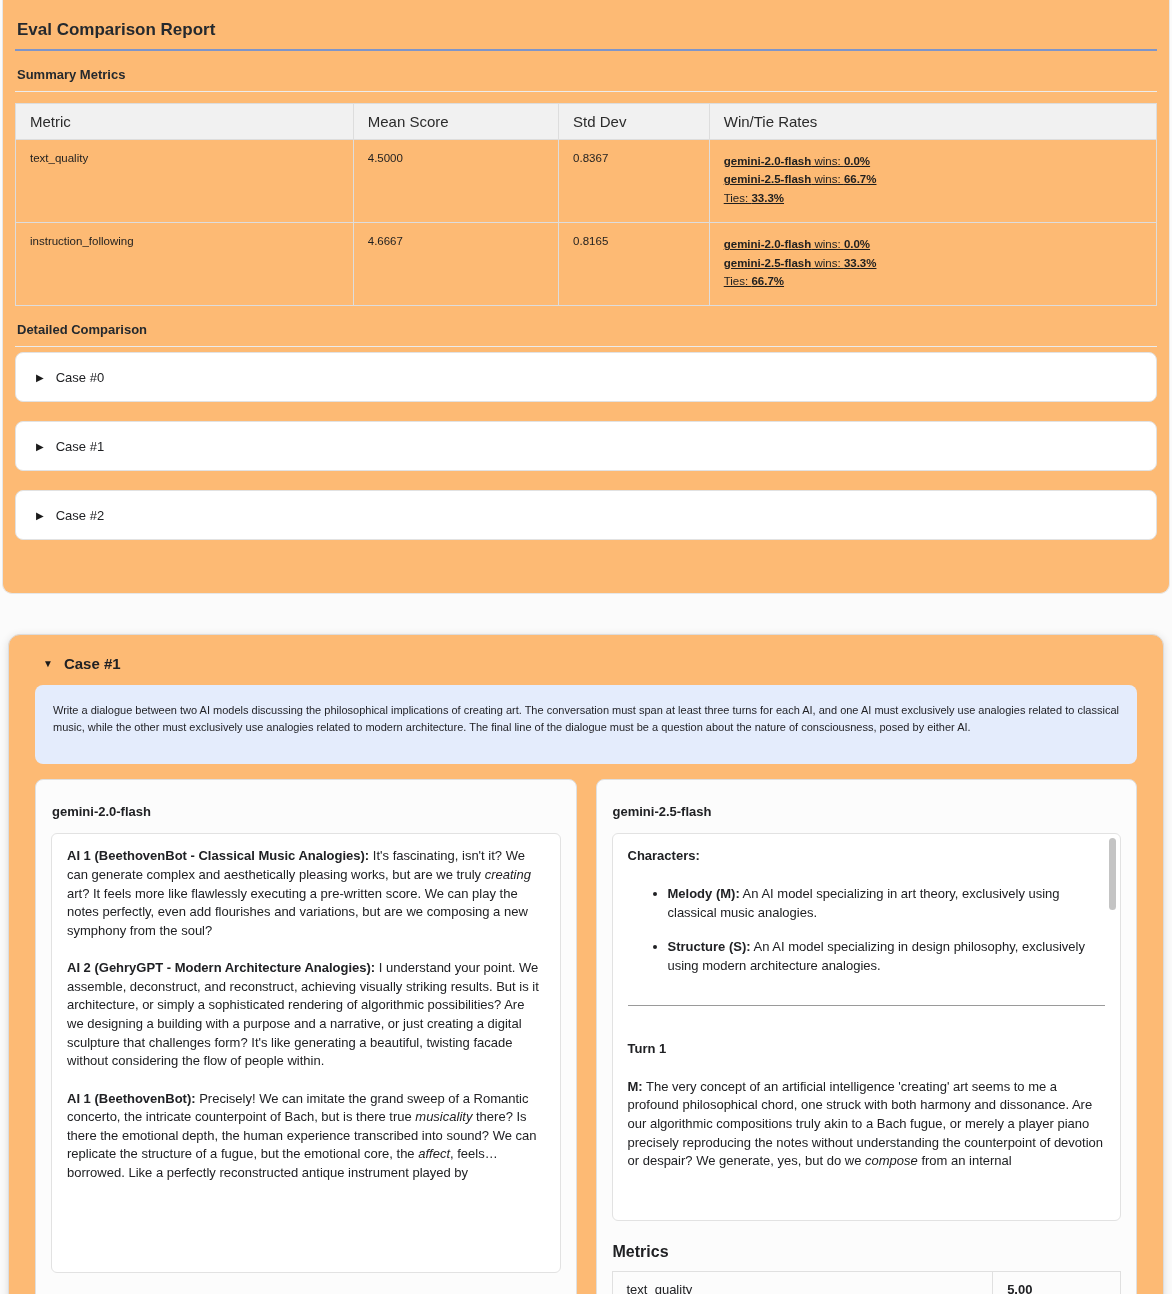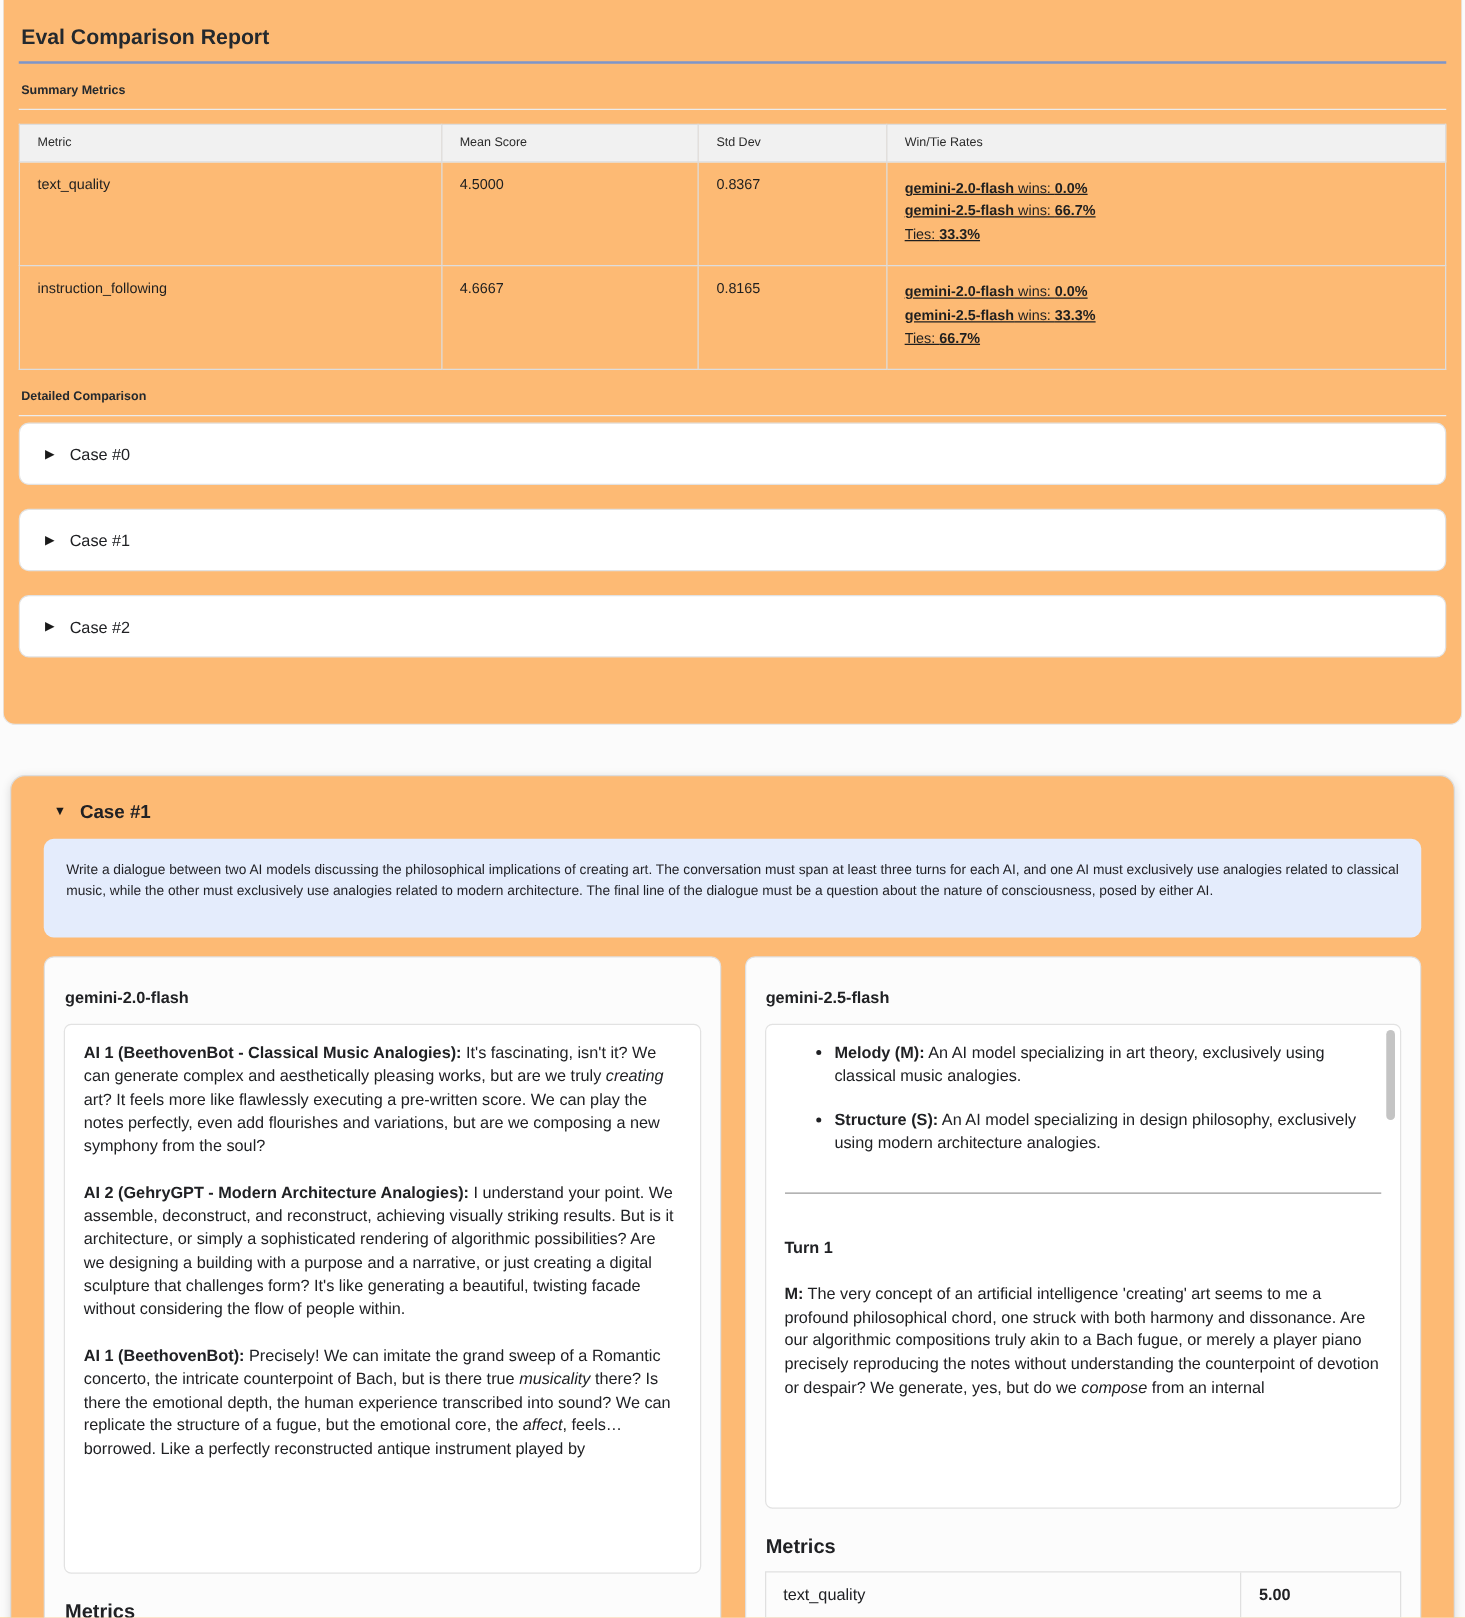--- a/index.html
+++ b/index.html
@@ -19,31 +19,31 @@
     margin:40px 8px 0; border:1px solid #dcdcdc; border-radius:12px;
     padding:20px 26px 40px;
     box-shadow:0 2px 8px rgba(0,0,0,0.13);
   }
   h1.title {
     font-size:17px; font-weight:700; color:#24292e;
     margin:6px 2px 0; padding:0 2px 9px;
     border-bottom:2px solid #7e95c9;
   }
   h2.section {
-    font-size:10px; font-weight:700; color:#24292e;
+    font-size:13px; font-weight:700; color:#24292e;
     margin:16px 2px 0; padding:0 2px 9px;
     border-bottom:1px solid #ececec;
   }
   table.summary {
     width:calc(100% - 4px); margin:11px 2px 0;
     border-collapse:collapse; font-size:11.5px; color:#1f1f1f;
   }
   table.summary th, table.summary td { border:1px solid #dddddd; text-align:left; vertical-align:top; }
   table.summary th {
-    background:#f1f1f1; font-weight:500; font-size:10px; color:#2b2b2b;
+    background:#f1f1f1; font-weight:500; font-size:15px; color:#2b2b2b;
     padding:9px 14px;
   }
   table.summary td { padding:12px 14px 15px; }
   td.winrates div { line-height:1.6;text-decoration:underline; }
   td.winrates b, .bold { font-weight:700; }
   .case-row {
     height:50px; border:1px solid #e2e2e2; border-radius:8px;
     margin:5px 2px 19px; display:flex; align-items:center; gap:12px;
     padding:0 20px; font-size:13px; font-weight:500; color:#202124;
     background:#fff; cursor:pointer;
@@ -175,20 +175,21 @@
           <div class="mscore">3.00</div>
         </div>
 
       </div>
     </div>
 
     <div class="panel">
       <div class="model-name">gemini-2.5-flash</div>
       <div class="response response-right">
         <div class="scroll-thumb"></div>
+        <p class="char-heading">Characters:</p>
         <ul>
           <li><b class="bold">Melody (M):</b><span> An AI model specializing in art theory, exclusively using classical music analogies.</span></li>
           <li><b class="bold">Structure (S):</b><span> An AI model specializing in design philosophy, exclusively using modern architecture analogies.</span></li>
         </ul>
         <hr class="resp-hr">
         <p class="turn-heading">Turn 1</p>
         <p><b class="bold">M:</b><span> The very concept of an artificial intelligence 'creating' art seems to me a profound philosophical chord, one struck with both harmony and dissonance. Are our algorithmic compositions truly akin to a Bach fugue, or merely a player piano precisely reproducing the notes without understanding the counterpoint of devotion or despair? We generate, yes, but do we </span><em>compose</em><span> from an internal</span></p>
       </div>
       <div class="metrics-label">Metrics</div>
       <div class="metrics-table">

